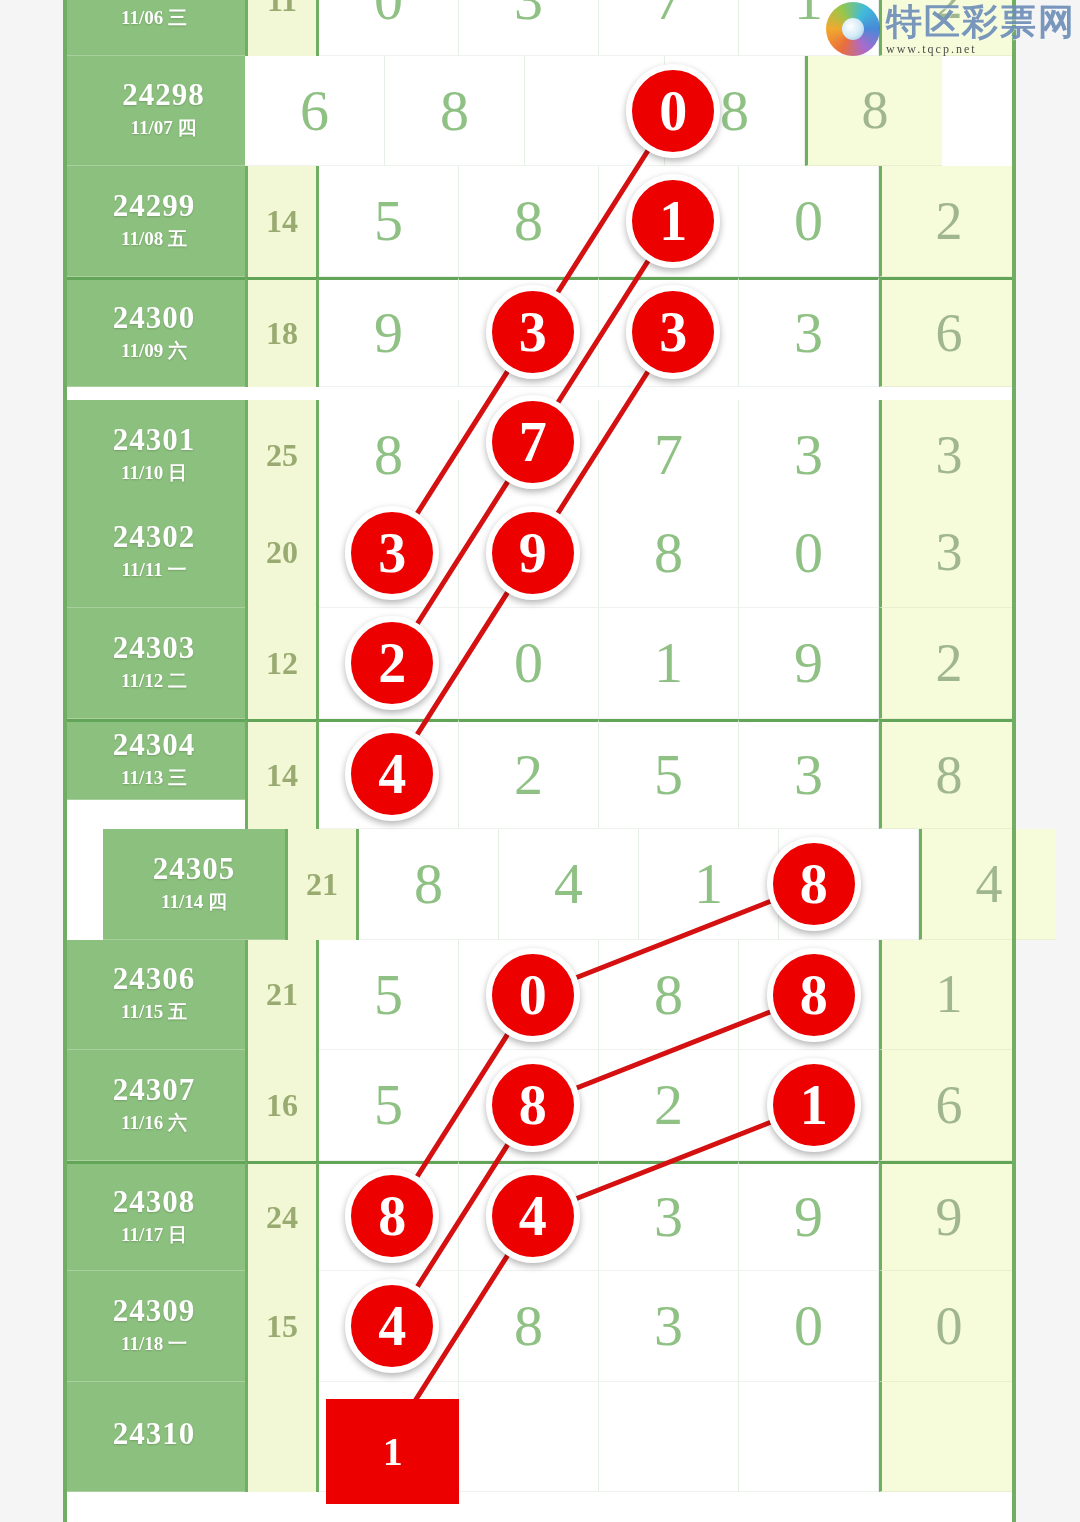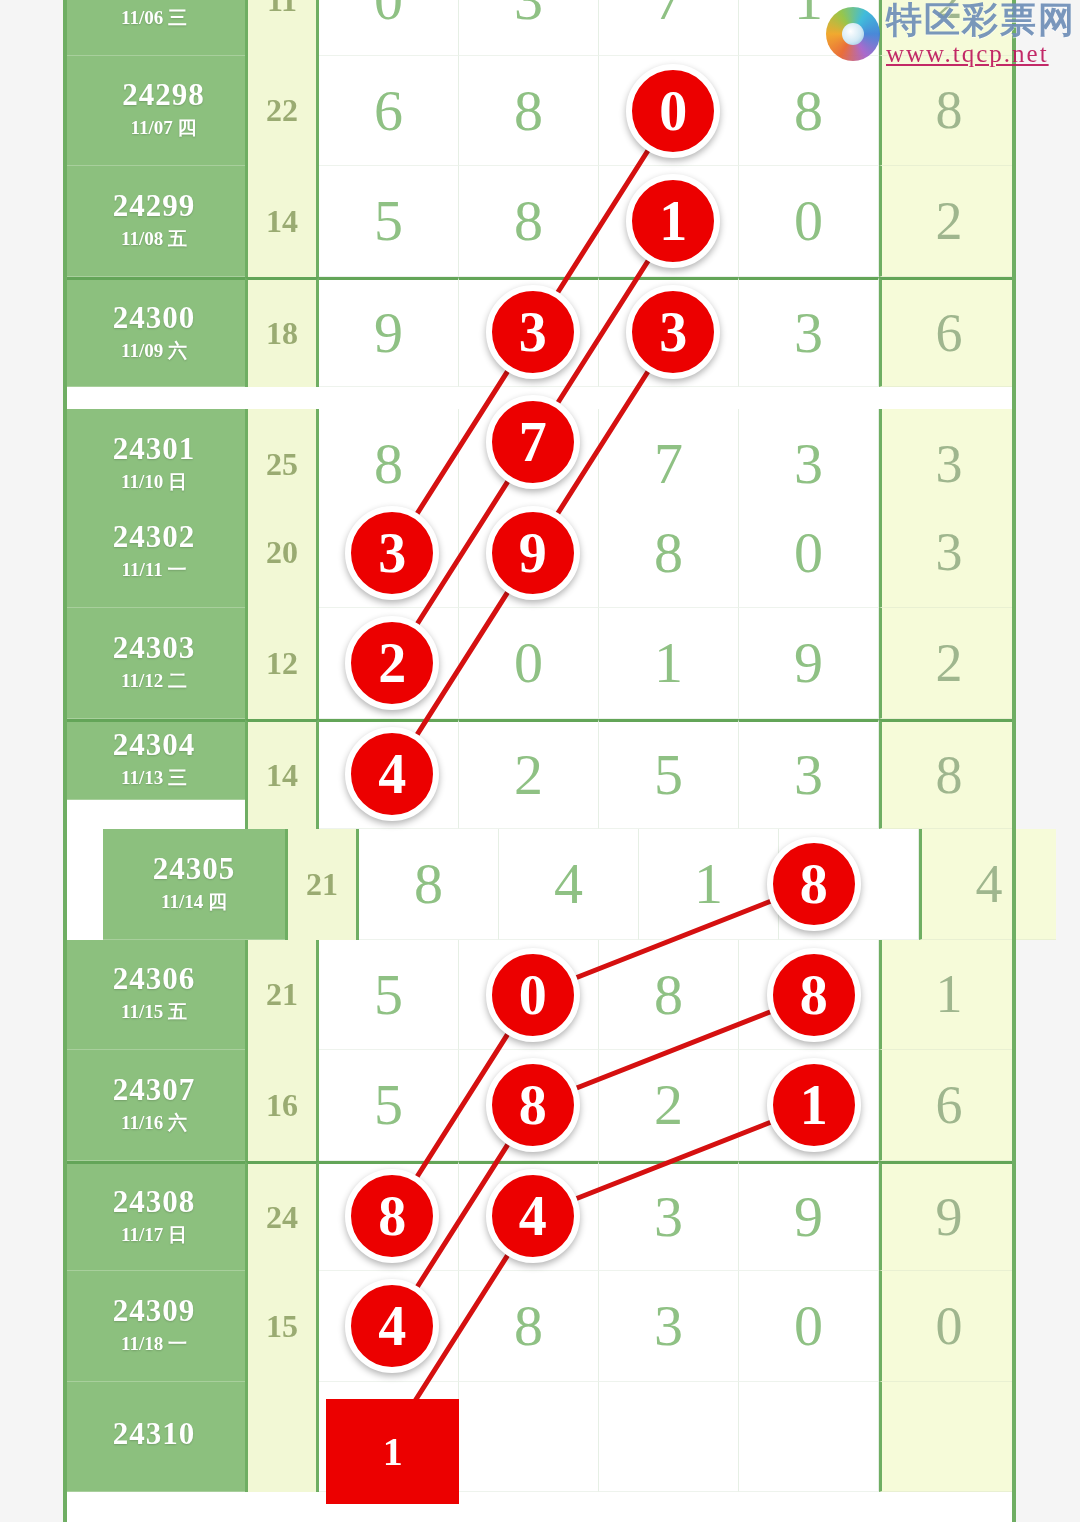--- a/index.html
+++ b/index.html
@@ -47,22 +47,22 @@
   
   #wm{position:absolute;right:4px;top:2px;display:flex;align-items:center;z-index:9;opacity:.92;}
   #wm .logo{width:54px;height:54px;border-radius:50%;flex:0 0 auto;
             background:conic-gradient(from 210deg,#e8622a,#f0a21e,#8fc23c,#31b7d8,#3a7fd5,#a45ec8,#e8622a);
             position:relative;}
   #wm .logo:after{content:"";position:absolute;left:16px;top:16px;width:22px;height:22px;
                   border-radius:50%;background:radial-gradient(circle at 38% 38%,#ffffff 0%,#cfe8f5 55%,#7fb9dc 100%);}
   #wm .wtext{margin-left:6px;line-height:1;}
   #wm .cn{font-size:36px;font-weight:bold;color:#6f8fb8;letter-spacing:2px;
           font-family:"DejaVu Sans",sans-serif;text-shadow:0 1px 0 rgba(255,255,255,.6);}
-  #wm .url{font-size:25px;color:#be185d;letter-spacing:2px;margin-top:3px;
-           font-family:"Liberation Serif",serif;text-decoration:underline;}
+  #wm .url{font-size:12px;color:#404040;letter-spacing:2px;margin-top:3px;
+           font-family:"Liberation Serif",serif;}
 
   #lrail{position:absolute;left:63px;top:0;width:4px;height:1522px;background:#6fae63;z-index:7;}
   #rrail{position:absolute;left:1012px;top:0;width:4px;height:1522px;background:#6fae63;z-index:7;}
 </style>
 </head>
 <body>
 
 <div id="stage">
 
   <div id="chart">
@@ -76,21 +76,20 @@
         <div class="c-d" style="height: 110.5px;">3</div>
         <div class="c-d" style="height: 110.5px;">7</div>
         <div class="c-d" style="height: 110.5px;">1</div>
         <div class="c-tail" style="height: 110.5px;">2</div>
       </div>
       <div class="row" style="top: 55.5px; height: 110.5px;">
         <div class="c-period" style="height: 110.5px; padding-left: 19px;">
           <div class="pno">24298</div>
           <div class="pdate">11/07 四</div>
         </div>
-        <div class="c-sum" style="height: 110.5px;">22</div>
         <div class="c-d first" style="height: 110.5px;">6</div>
         <div class="c-d" style="height: 110.5px;">8</div>
         <div class="c-d" style="height: 110.5px;"></div>
         <div class="c-d" style="height: 110.5px;">8</div>
         <div class="c-tail" style="height: 110.5px;">8</div>
       </div>
       <div class="row" style="top: 166px; height: 110.5px;">
         <div class="c-period" style="height: 110.5px;">
           <div class="pno">24299</div>
           <div class="pdate">11/08 五</div>
@@ -107,21 +106,21 @@
           <div class="pno">24300</div>
           <div class="pdate">11/09 六</div>
         </div>
         <div class="c-sum" style="height: 110.5px;">18</div>
         <div class="c-d first" style="height: 110.5px;">9</div>
         <div class="c-d" style="height: 110.5px;"></div>
         <div class="c-d" style="height: 110.5px;"></div>
         <div class="c-d" style="height: 110.5px;">3</div>
         <div class="c-tail" style="height: 110.5px;">6</div>
       </div>
-      <div class="row" style="top: 409px; height: 110.5px;">
+      <div class="row" style="top: 400px; height: 110.5px;">
         <div class="c-period" style="height: 110.5px;">
           <div class="pno">24301</div>
           <div class="pdate">11/10 日</div>
         </div>
         <div class="c-sum" style="height: 110.5px;">25</div>
         <div class="c-d first" style="height: 110.5px;">8</div>
         <div class="c-d" style="height: 110.5px;"></div>
         <div class="c-d" style="height: 110.5px;">7</div>
         <div class="c-d" style="height: 110.5px;">3</div>
         <div class="c-tail" style="height: 110.5px;">3</div>

